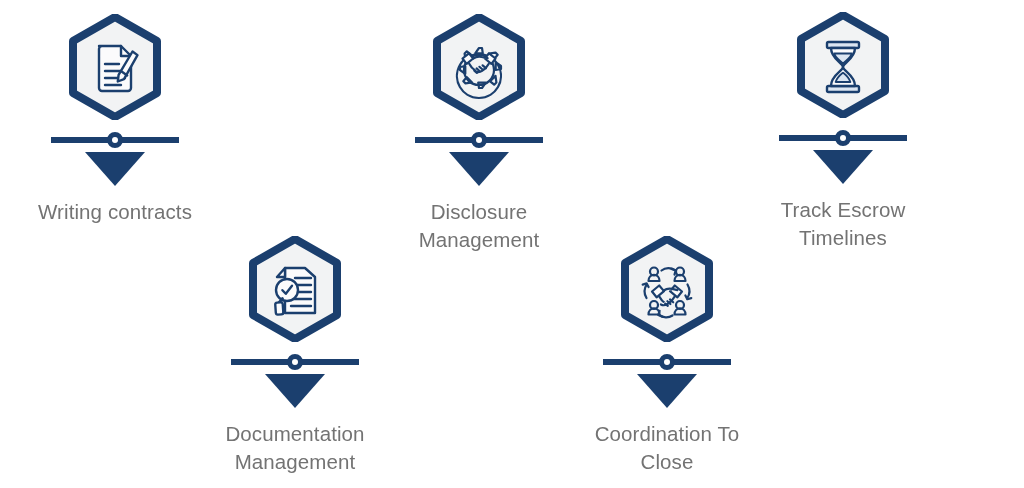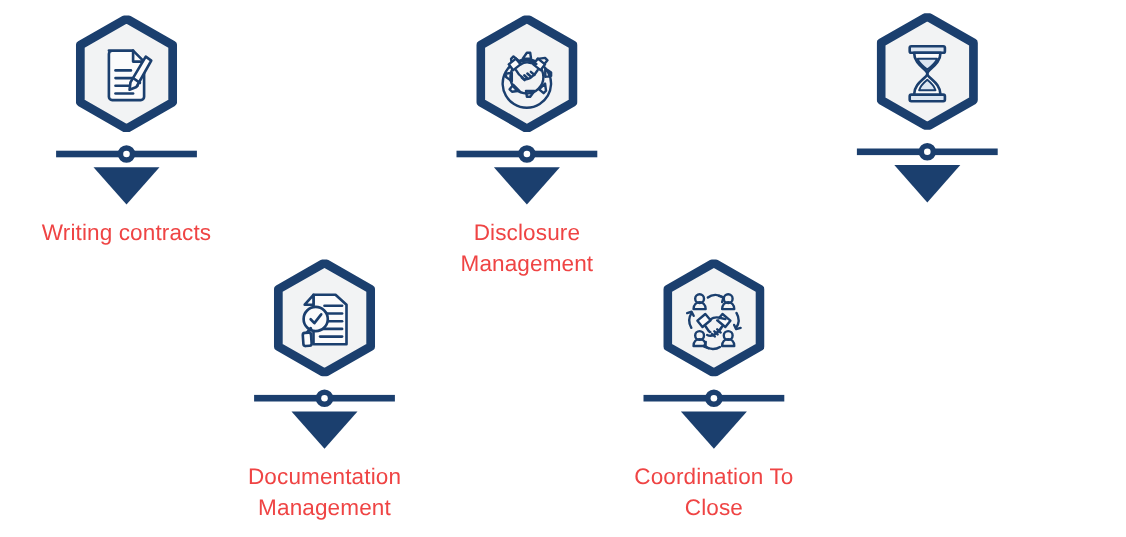--- a/index.html
+++ b/index.html
@@ -84,34 +84,34 @@
     margin-top: 4px;
     border-left: 30px solid transparent;
     border-right: 30px solid transparent;
     border-top: 34px solid #1b3f6e;
   }
 
   
   .caption {
     margin-top: 12px;
     text-align: center;
-    color: #ef4444;
+    color: #737373;
     font-size: 20.5px;
     line-height: 1.38;
     letter-spacing: 0.1px;
     white-space: pre-line;
     font-weight: 400;
   }
 
   
   #step-1 { left: 0px;   top: 14px; }
   #step-2 { left: 364px; top: 14px; }
   #step-3 { left: 728px; top: 12px; }
   #step-4 { left: 180px; top: 236px; justify-content: center; }
-  #step-5 { left: 534px; top: 236px; }
+  #step-5 { left: 552px; top: 236px; }
 </style>
 </head>
 <body>
 
 <div class="board">
 
   <div class="step" id="step-1">
     <div class="hex-wrap">
       <svg width="92" height="106" viewBox="0 0 92 106">
         <polygon points="46,3 88,27 88,79 46,103 4,79 4,27" fill="#f2f3f4" stroke="#1b3f6e" stroke-width="8" stroke-linejoin="round"></polygon>
@@ -183,20 +183,22 @@
           <path d="M37.2 41.5 h17.6 c-1.4 5.2 -7.3 7.6 -8.8 10 c-1.5 -2.4 -7.4 -4.8 -8.8 -10 z" fill="#dce6f2" stroke-width="1.8"></path>
           <path d="M38.6 70 h14.8 c-1.6 -5.2 -5.5 -7.8 -7.4 -9.4 c-1.9 1.6 -5.8 4.2 -7.4 9.4 z" fill="#dce6f2" stroke-width="1.8"></path>
         </g>
       </svg>
     </div>
     <div class="divider">
       <div class="bar"></div>
       <div class="ring"></div>
     </div>
     <div class="arrow"></div>
+    <div class="caption">Track Escrow
+Timelines</div>
   </div>
 
   <div class="step" id="step-4">
     <div class="hex-wrap">
       <svg width="92" height="106" viewBox="0 0 92 106">
         <polygon points="46,3 88,27 88,79 46,103 4,79 4,27" fill="#f2f3f4" stroke="#1b3f6e" stroke-width="8" stroke-linejoin="round"></polygon>
         <g fill="none" stroke="#1b3f6e" stroke-width="2.4" stroke-linejoin="round" stroke-linecap="round">
           <path d="M36 32 h20 l10 9 v36 H36 z" fill="#fbfbfc"></path>
           <path d="M36 32 v9 h-8 z" fill="#fbfbfc"></path>
           <line x1="46" y1="42" x2="62" y2="42"></line>

